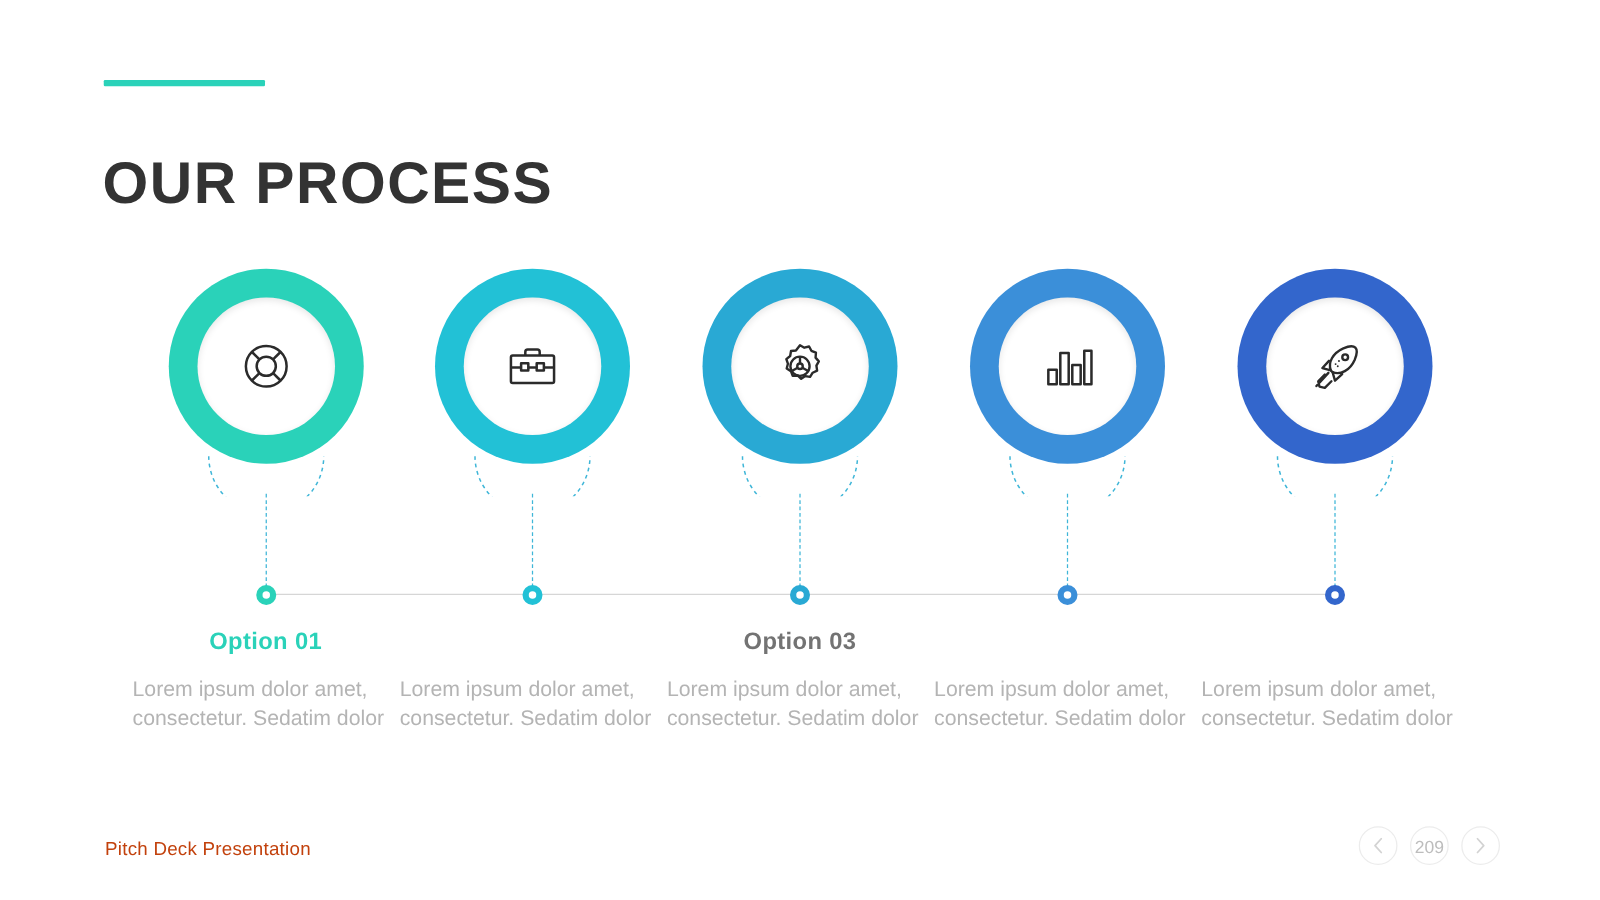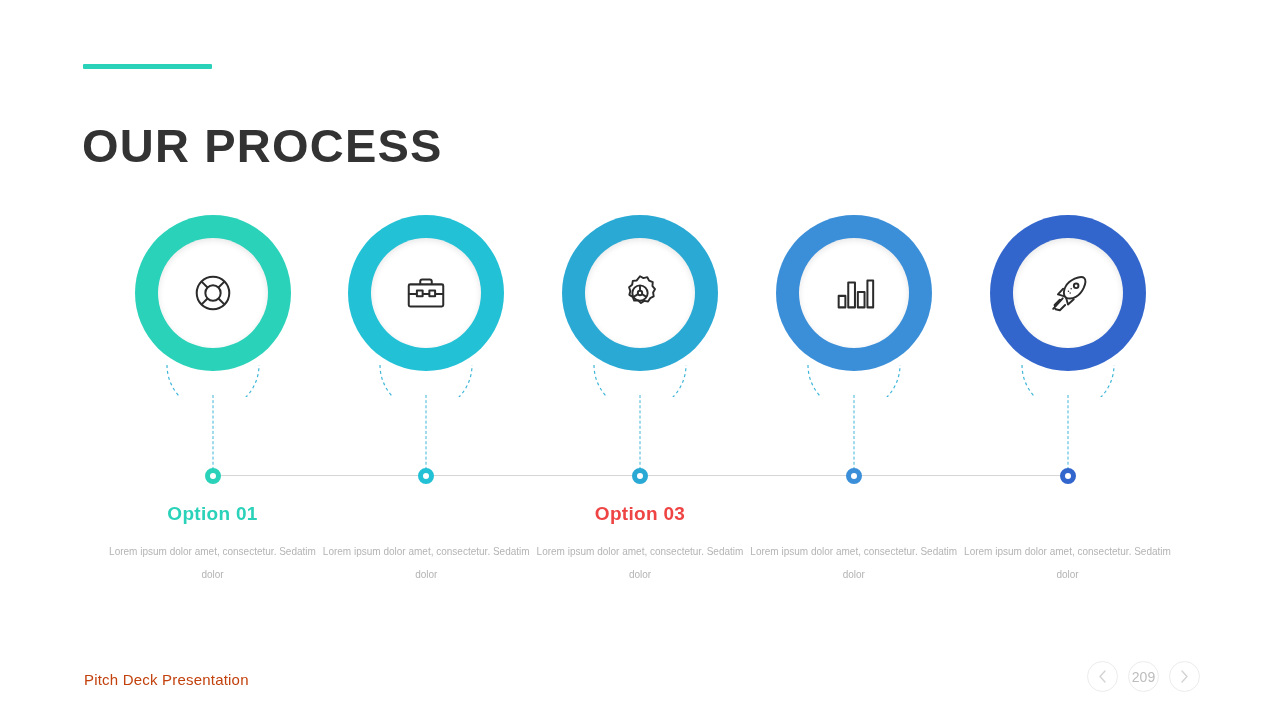--- a/index.html
+++ b/index.html
@@ -154,22 +154,22 @@
     text-align: center;
     font-size: 19px;
     font-weight: bold;
     letter-spacing: 0.3px;
   }
   .option-desc {
     position: absolute;
     top: 325px;
     left: 0;
     width: 100%;
-    text-align: center;
-    font-size: 10px;
+    text-align: left;
+    font-size: 17px;
     line-height: 23px;
     color: #b4b4b4;
   }
 
   
   .footer-text {
     position: absolute;
     left: 84px;
     top: 671px;
     font-size: 15px;
@@ -285,21 +285,21 @@
         </svg>
       </div>
     </div>
     <div class="arc">
       <svg width="96" height="34" viewBox="0 0 96 34">
           <path d="M2 2 A 46 46 0 0 0 94 2" fill="none" stroke="#3fb6d8" stroke-width="1.2" stroke-dasharray="3,3"></path>
         </svg>
     </div>
     <div class="connector"></div>
     <div class="marker" style="border:5px solid #29a9d4"></div>
-    <div class="option-title" style="color:#ef4444">Option 03</div>
+    <div class="option-title" style="color:#737373">Option 03</div>
     <div class="option-desc">Lorem ipsum dolor amet, consectetur. Sedatim dolor</div>
   </div>
 
   <div class="process-item">
     <div class="circle-wrap">
       <div class="ring" style="background:#3b8fd9"></div>
       <div class="ring-inner"></div>
       <div class="icon-holder">
         <svg viewBox="0 0 48 48" fill="none" stroke="#2b2b2b" stroke-width="2.1" stroke-linejoin="round">
           <rect x="8" y="27" width="7" height="12"></rect>

